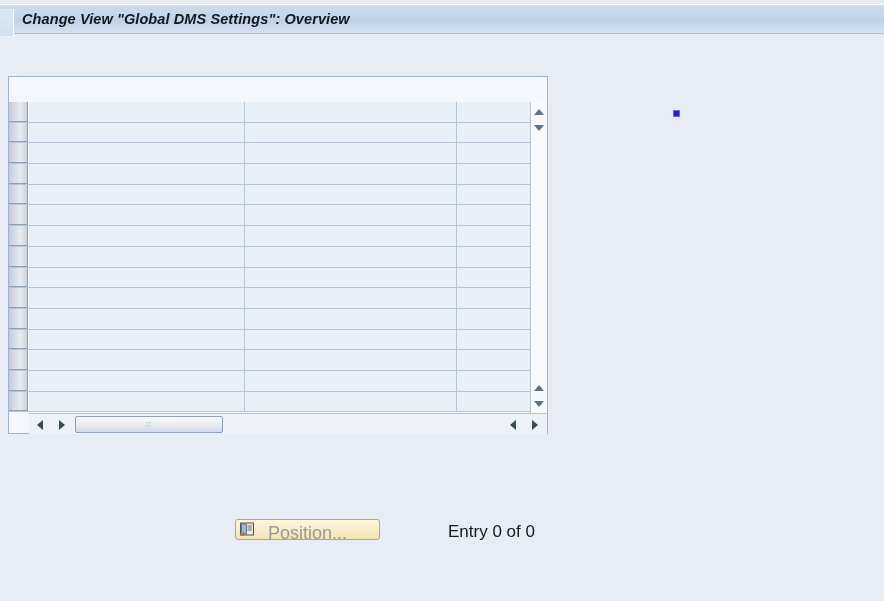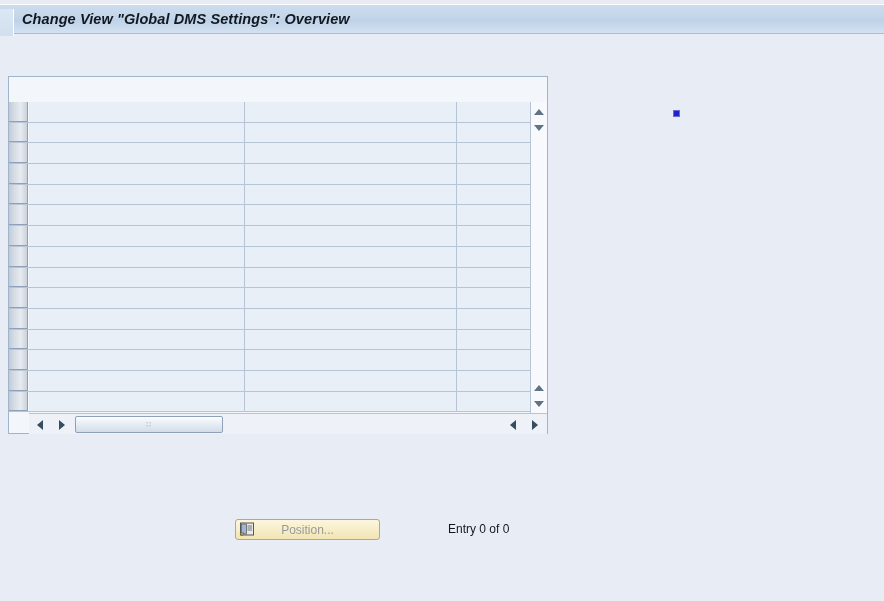--- a/index.html
+++ b/index.html
@@ -243,32 +243,32 @@
     background: linear-gradient(to bottom, #fdf6dd 0%, #f7edc8 50%, #f2e4b4 100%);
     border: 1px solid #b9a878;
     border-radius: 3px;
     box-sizing: border-box;
     cursor: pointer;
   }
   #position-btn .pb-label {
     position: absolute;
     left: 0; right: 0; top: 3px;
     text-align: center;
-    font-size: 12px;
+    font-size: 18px;
     color: #9a9a9a;
   }
   #position-icon {
     position: absolute;
     left: 3px; top: 2px;
     width: 17px; height: 16px;
   }
   #entry-count {
     position: absolute;
     left: 448px; top: 522px;
-    font-size: 12px;
+    font-size: 17px;
     color: #15191e;
     white-space: nowrap;
   }
 
   #cursor-dot {
     position: absolute;
     left: 673px; top: 110px;
     width: 5px; height: 5px;
     background: #2222cc;
     border: 1px solid #6a6adc;

